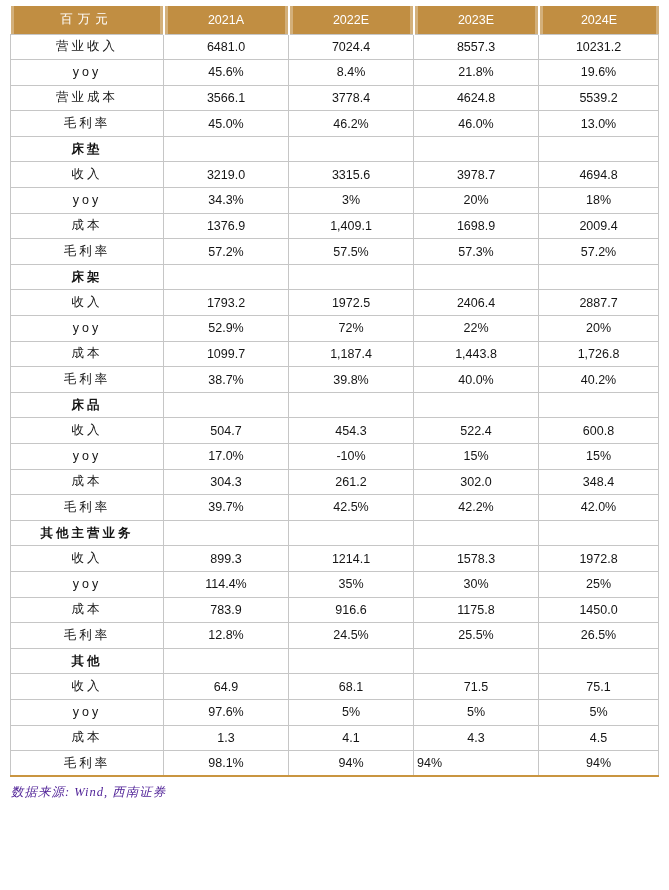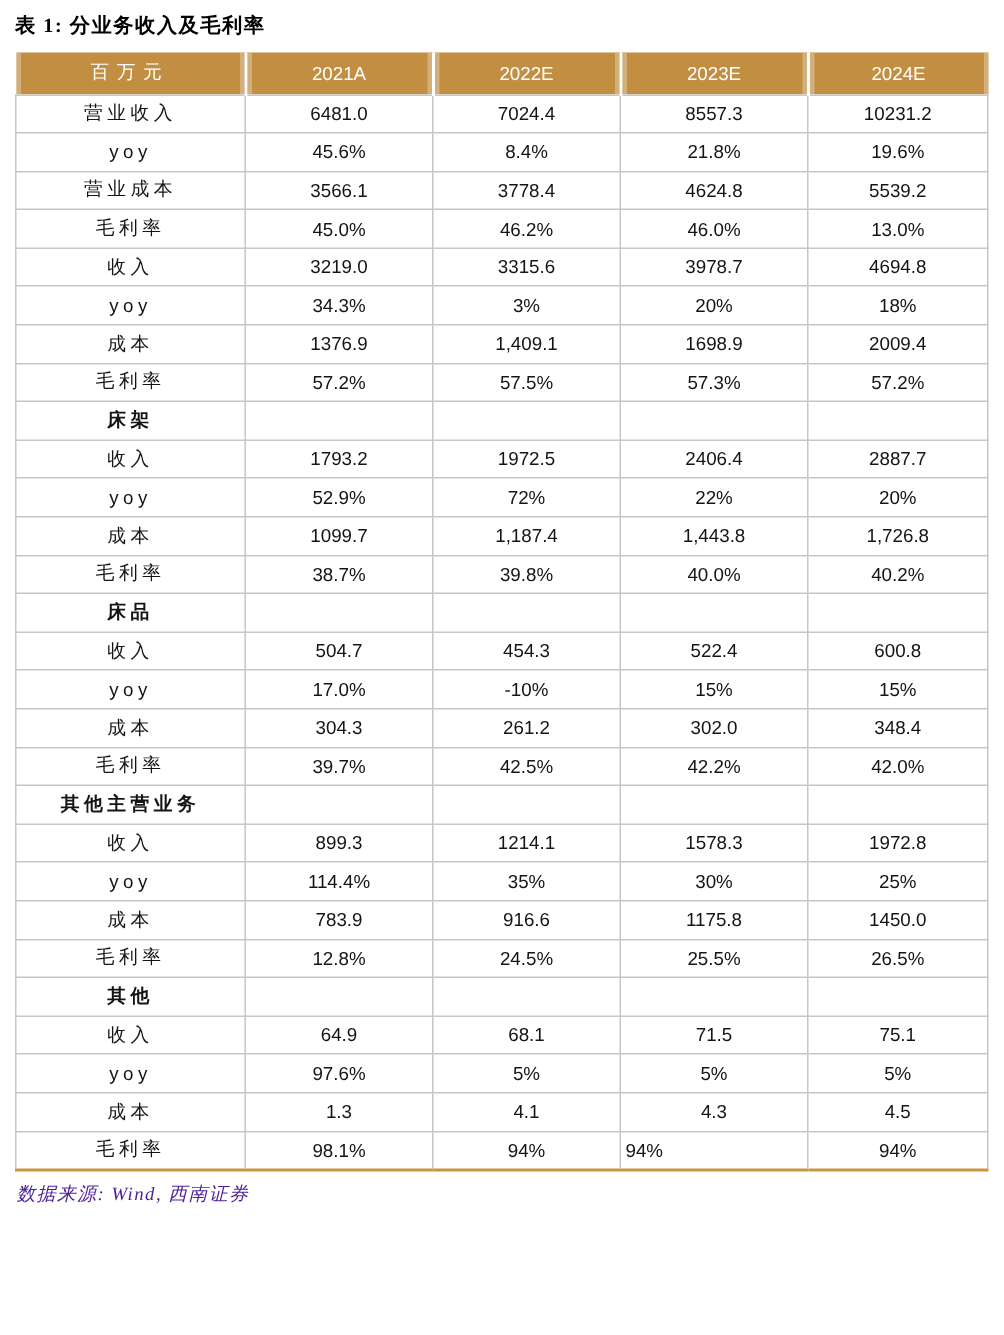--- a/index.html
+++ b/index.html
@@ -55,21 +55,20 @@
   .source{
     margin:7px 0 0 1px;
     font-family:"Liberation Serif","DejaVu Serif",serif;
     font-style:italic;font-size:12.5px;letter-spacing:1px;color:#4c1d95;
   }
 </style>
 </head>
 <body>
 
 <div class="page">
-  <div class="title">表 1: 分业务收入及毛利率</div>
 
   <table class="data">
     <colgroup>
       <col style="width:153px">
         <col style="width:125px">
         <col style="width:125px">
       <col style="width:125px">
         <col style="width:120px">
     </colgroup>
     <thead>
@@ -105,20 +104,27 @@
           <td>4624.8</td>
           <td>5539.2</td>
         </tr>
         <tr>
           <td class="label">毛利率</td>
           <td>45.0%</td>
           <td>46.2%</td>
           <td>46.0%</td>
           <td>13.0%</td>
         </tr>
+        <tr class="section">
+          <td class="label">床垫</td>
+          <td></td>
+          <td></td>
+          <td></td>
+          <td></td>
+        </tr>
         <tr>
           <td class="label">收入</td>
           <td>3219.0</td>
           <td>3315.6</td>
           <td>3978.7</td>
           <td>4694.8</td>
         </tr>
         <tr>
           <td class="label">yoy</td>
           <td>34.3%</td>

